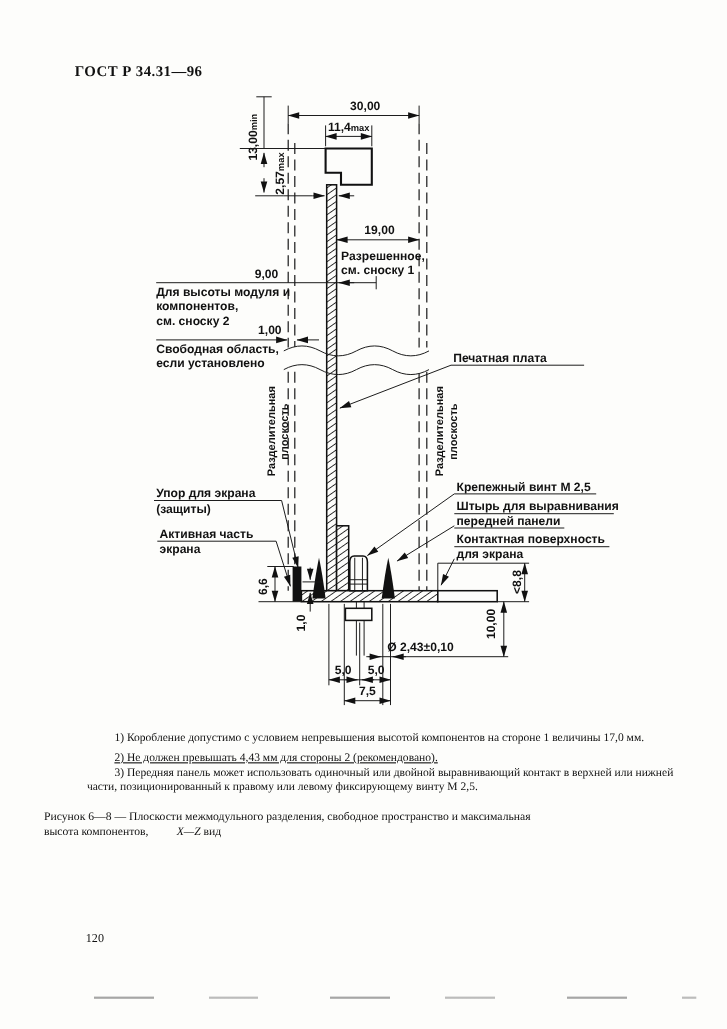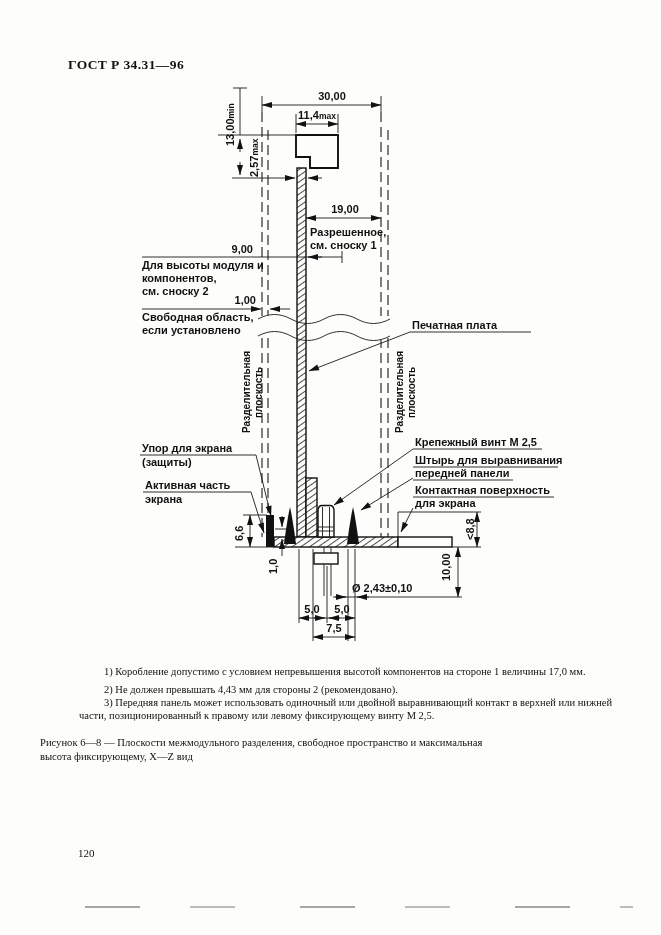--- a/index.html
+++ b/index.html
@@ -4,21 +4,21 @@
 <style>
   html,body{margin:0;padding:0;}
   body{
     width:661px;height:935px;position:relative;background:#fdfdfb;color:#111;
     font-family:"Liberation Serif", serif; overflow:hidden;
   }
   .abs{position:absolute;}
   #doc-header{left:68px;top:57px;font-size:13.5px;font-weight:bold;letter-spacing:.4px;}
   .footnote{font-size:10.5px;line-height:13px;white-space:nowrap;}
   #caption{left:40px;top:736px;width:600px;text-align:left;font-size:10.6px;line-height:14px;}
-  #caption .it{}
+  #caption .it{font-style:italic;margin-left:23px;}
   #page-number{left:78px;top:847px;font-size:11px;}
   #scan-artifact{left:85px;top:906px;width:548px;height:2px;opacity:.65;
     background:repeating-linear-gradient(90deg,#777 0 55px,transparent 55px 105px,#999 105px 150px,transparent 150px 215px);}
   
   svg{position:absolute;left:0;top:0;}
   .ln{stroke:#1a1a1a;stroke-width:0.9;fill:none;}
   .thick{stroke:#111;stroke-width:1.9;fill:#fdfdfb;}
   .obj{stroke:#111;stroke-width:1.4;}
   .dash{stroke:#1a1a1a;stroke-width:1.1;fill:none;stroke-dasharray:10 5;}
   .dim{font:bold 11px "Liberation Sans",sans-serif;fill:#111;}
@@ -239,23 +239,23 @@
     <text class="dim mid" x="342" y="613">5,0</text>
   </g>
   <g>
     <line class="ln" x1="313" y1="549" x2="313" y2="641"></line>
     <line class="ln" x1="313" y1="637" x2="355" y2="637" marker-start="url(#aS)" marker-end="url(#aE)"></line>
     <text class="dim mid" x="334" y="632">7,5</text>
   </g>
 </svg>
 
 <div class="abs footnote" style="left:104px;top:665px;">1) Коробление допустимо с условием непревышения высотой компонентов на стороне 1 величины 17,0 мм.</div>
-<div class="abs footnote" style="left:104px;top:683px;">2) Не должен превышать 4,43 мм для стороны 2 (рекомендовано).</div>
+<div class="abs footnote" style="left:104px;top:683px;text-decoration:underline;">2) Не должен превышать 4,43 мм для стороны 2 (рекомендовано).</div>
 <div class="abs footnote" style="left:104px;top:696px;">3) Передняя панель может использовать одиночный или двойной выравнивающий контакт в верхней или нижней</div>
 <div class="abs footnote" style="left:79px;top:709px;">части, позиционированный к правому или левому фиксирующему винту М 2,5.</div>
 
 <div class="abs" id="caption">
   <div>Рисунок 6—8 — Плоскости межмодульного разделения, свободное пространство и максимальная</div>
-  <div><span>высота фиксирующему, </span><span class="it">X—Z</span><span> вид</span></div>
+  <div><span>высота компонентов, </span><span class="it">X—Z</span><span> вид</span></div>
 </div>
 
 <div class="abs" id="page-number">120</div>
 <div class="abs" id="scan-artifact"></div>
 
 </body></html>

